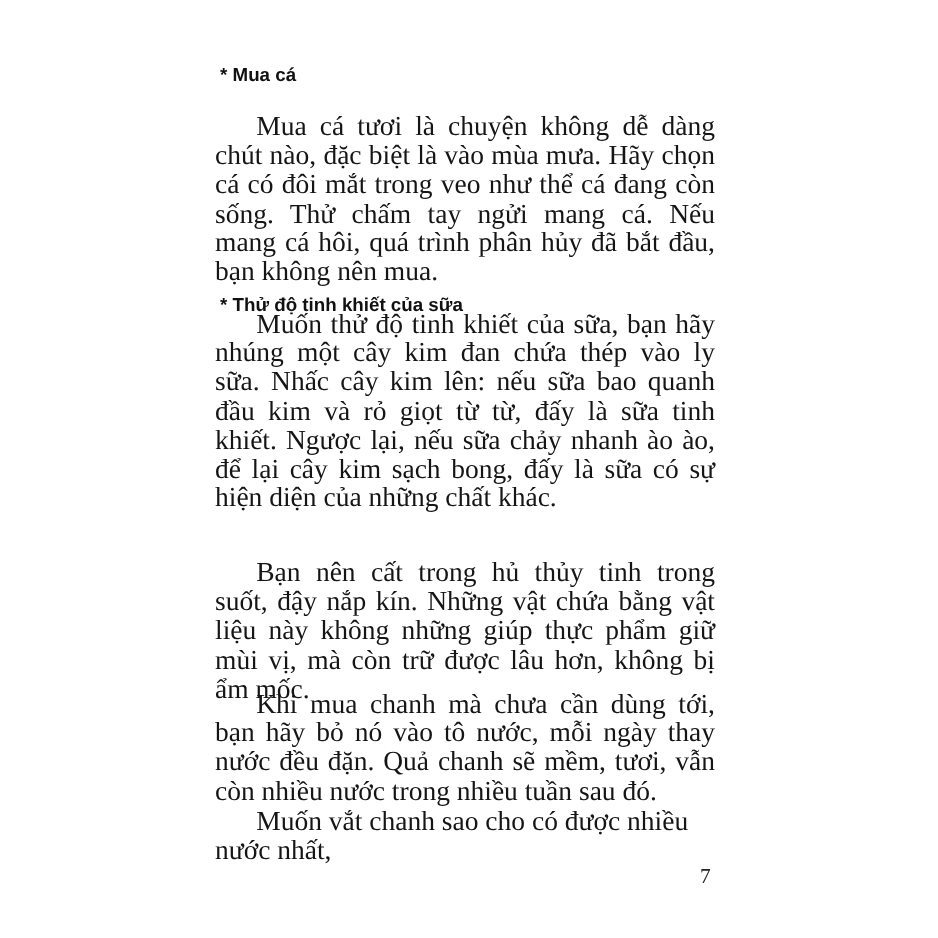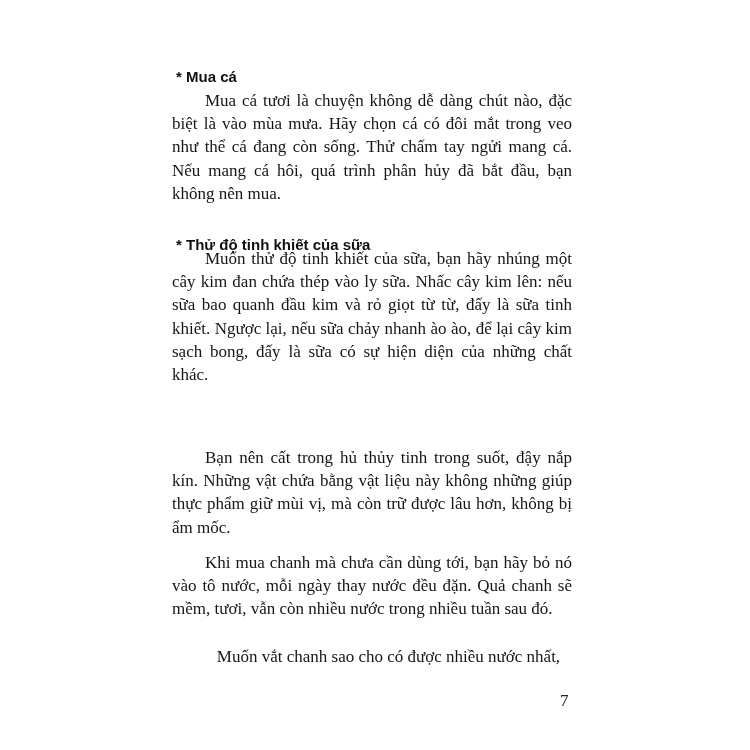--- a/index.html
+++ b/index.html
@@ -10,42 +10,42 @@
   }
   .heading {
     position: absolute; left: 4px;
     font-family: "Liberation Sans", "DejaVu Sans", sans-serif;
     font-weight: bold; font-size: 15px; line-height: 18px;
     margin: 0; white-space: nowrap; color: #111;
   }
   .para {
     position: absolute; left: 0; width: 400px;
     font-family: "Liberation Serif", "DejaVu Serif", serif;
-    font-size: 17px; line-height: 23.2px;
+    font-size: 22px; line-height: 23.2px;
     text-align: justify; text-indent: 33px;
     margin: 0; color: #151515;
     word-spacing: 0px;
   }
   .pagenum {
     position: absolute; left: 560px; top: 691px;
     font-family: "Liberation Serif", "DejaVu Serif", serif;
     font-size: 17px; color: #222;
   }
 </style>
 </head>
 <body>
 
 <div class="page">
 
-  <h3 class="heading" style="top:68px;text-align:center;">* Mua cá</h3>
+  <h3 class="heading" style="top:52px;text-align:center;">* Mua cá</h3>
   <p class="para" style="top:89px;">Mua cá tươi là chuyện không dễ dàng chút nào, đặc biệt là vào mùa mưa. Hãy chọn cá có đôi mắt trong veo như thể cá đang còn sống. Thử chấm tay ngửi mang cá. Nếu mang cá hôi, quá trình phân hủy đã bắt đầu, bạn không nên mua.</p>
 
   <h3 class="heading" style="top:236px;">* Thử độ tinh khiết của sữa</h3>
   <p class="para" style="top:247px;">Muốn thử độ tinh khiết của sữa, bạn hãy nhúng một cây kim đan chứa thép vào ly sữa. Nhấc cây kim lên: nếu sữa bao quanh đầu kim và rỏ giọt từ từ, đấy là sữa tinh khiết. Ngược lại, nếu sữa chảy nhanh ào ào, để lại cây kim sạch bong, đấy là sữa có sự hiện diện của những chất khác.</p>
 
   <p class="para" style="top:446px;">Bạn nên cất trong hủ thủy tinh trong suốt, đậy nắp kín. Những vật chứa bằng vật liệu này không những giúp thực phẩm giữ mùi vị, mà còn trữ được lâu hơn, không bị ẩm mốc.</p>
 
   <p class="para" style="top:551px;">Khi mua chanh mà chưa cần dùng tới, bạn hãy bỏ nó vào tô nước, mỗi ngày thay nước đều đặn. Quả chanh sẽ mềm, tươi, vẫn còn nhiều nước trong nhiều tuần sau đó.</p>
-  <p class="para" style="top:645px; text-align:center;">Muốn vắt chanh sao cho có được nhiều nước nhất,</p>
+  <p class="para" style="top:645px; text-align:left;">Muốn vắt chanh sao cho có được nhiều nước nhất,</p>
 
 </div>
 
 <div class="pagenum">7</div>
 
 </body></html>

